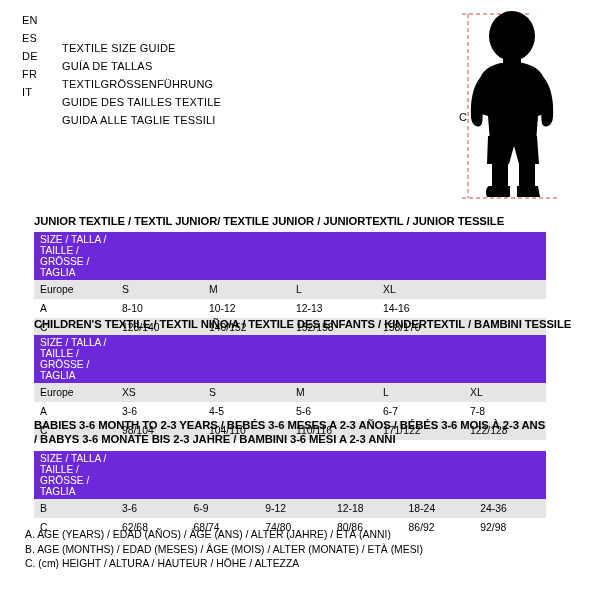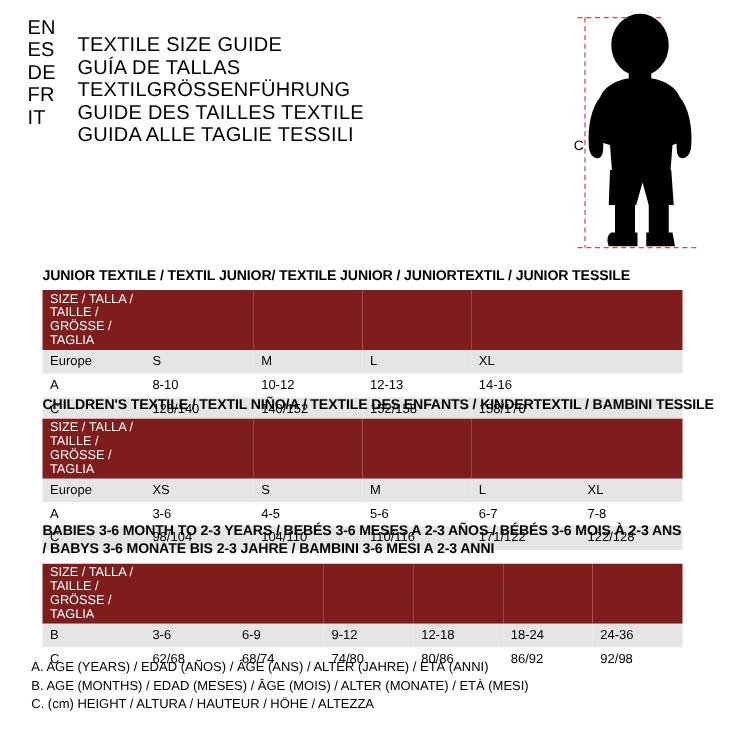--- a/index.html
+++ b/index.html
@@ -24,23 +24,23 @@
 
   
   .langs {
     position: absolute;
     left: 22px;
     top: 14px;
     width: 400px;
   }
   .lang-row {
     display: flex;
-    align-items: center;
+    align-items: flex-start;
     height: 18px;
-    font-size: 16px;
+    font-size: 11px;
     letter-spacing: 0.2px;
   }
   .lang-code {
     width: 40px;
     flex: 0 0 40px;
   }
   .lang-title {
     flex: 1;
     margin-top: 28px;
   }
@@ -84,21 +84,21 @@
     width: 100%;
     border-collapse: collapse;
     font-size: 10.4px;
   }
   table.size-table td {
     padding: 2px 0 2px 6px;
     height: 15px;
     vertical-align: middle;
   }
   tr.header-row td {
-    background: #7f1d1d;
+    background: #6d28d9;
     color: #ffffff;
     font-size: 10.2px;
     height: 16px;
   }
   tr.shaded td {
     background: #e5e5e5;
   }
   tr.plain td {
     background: #ffffff;
   }

